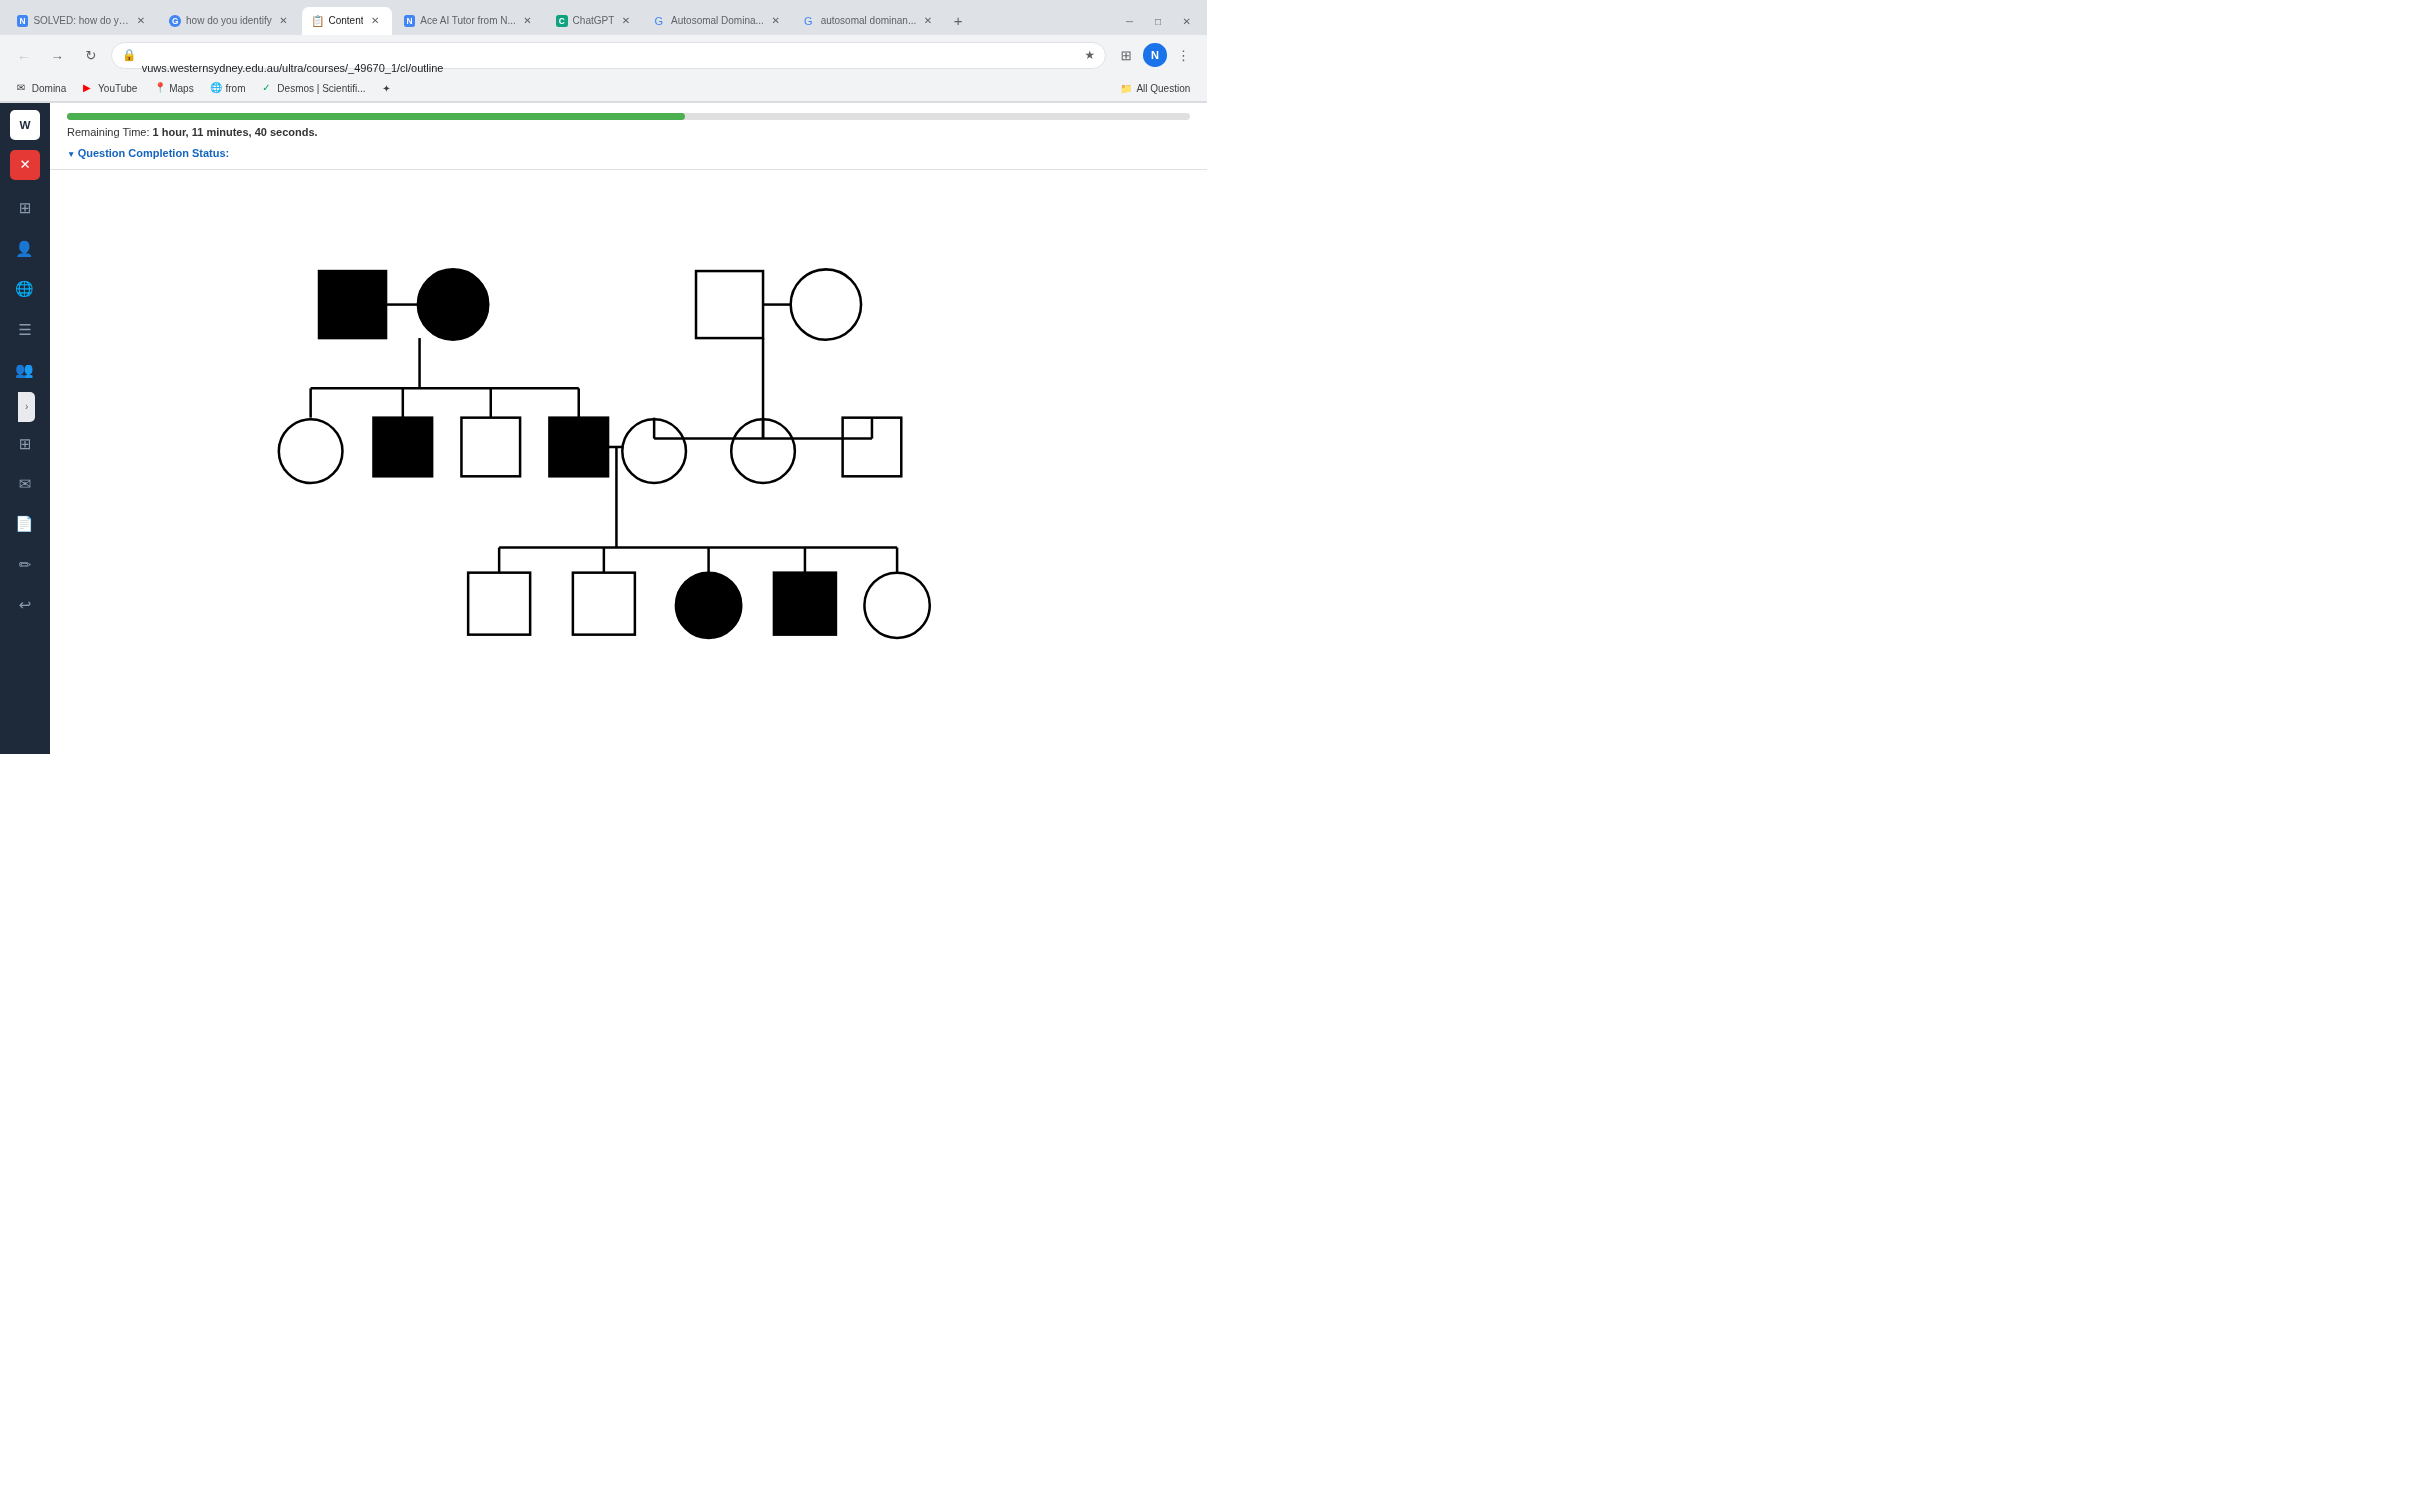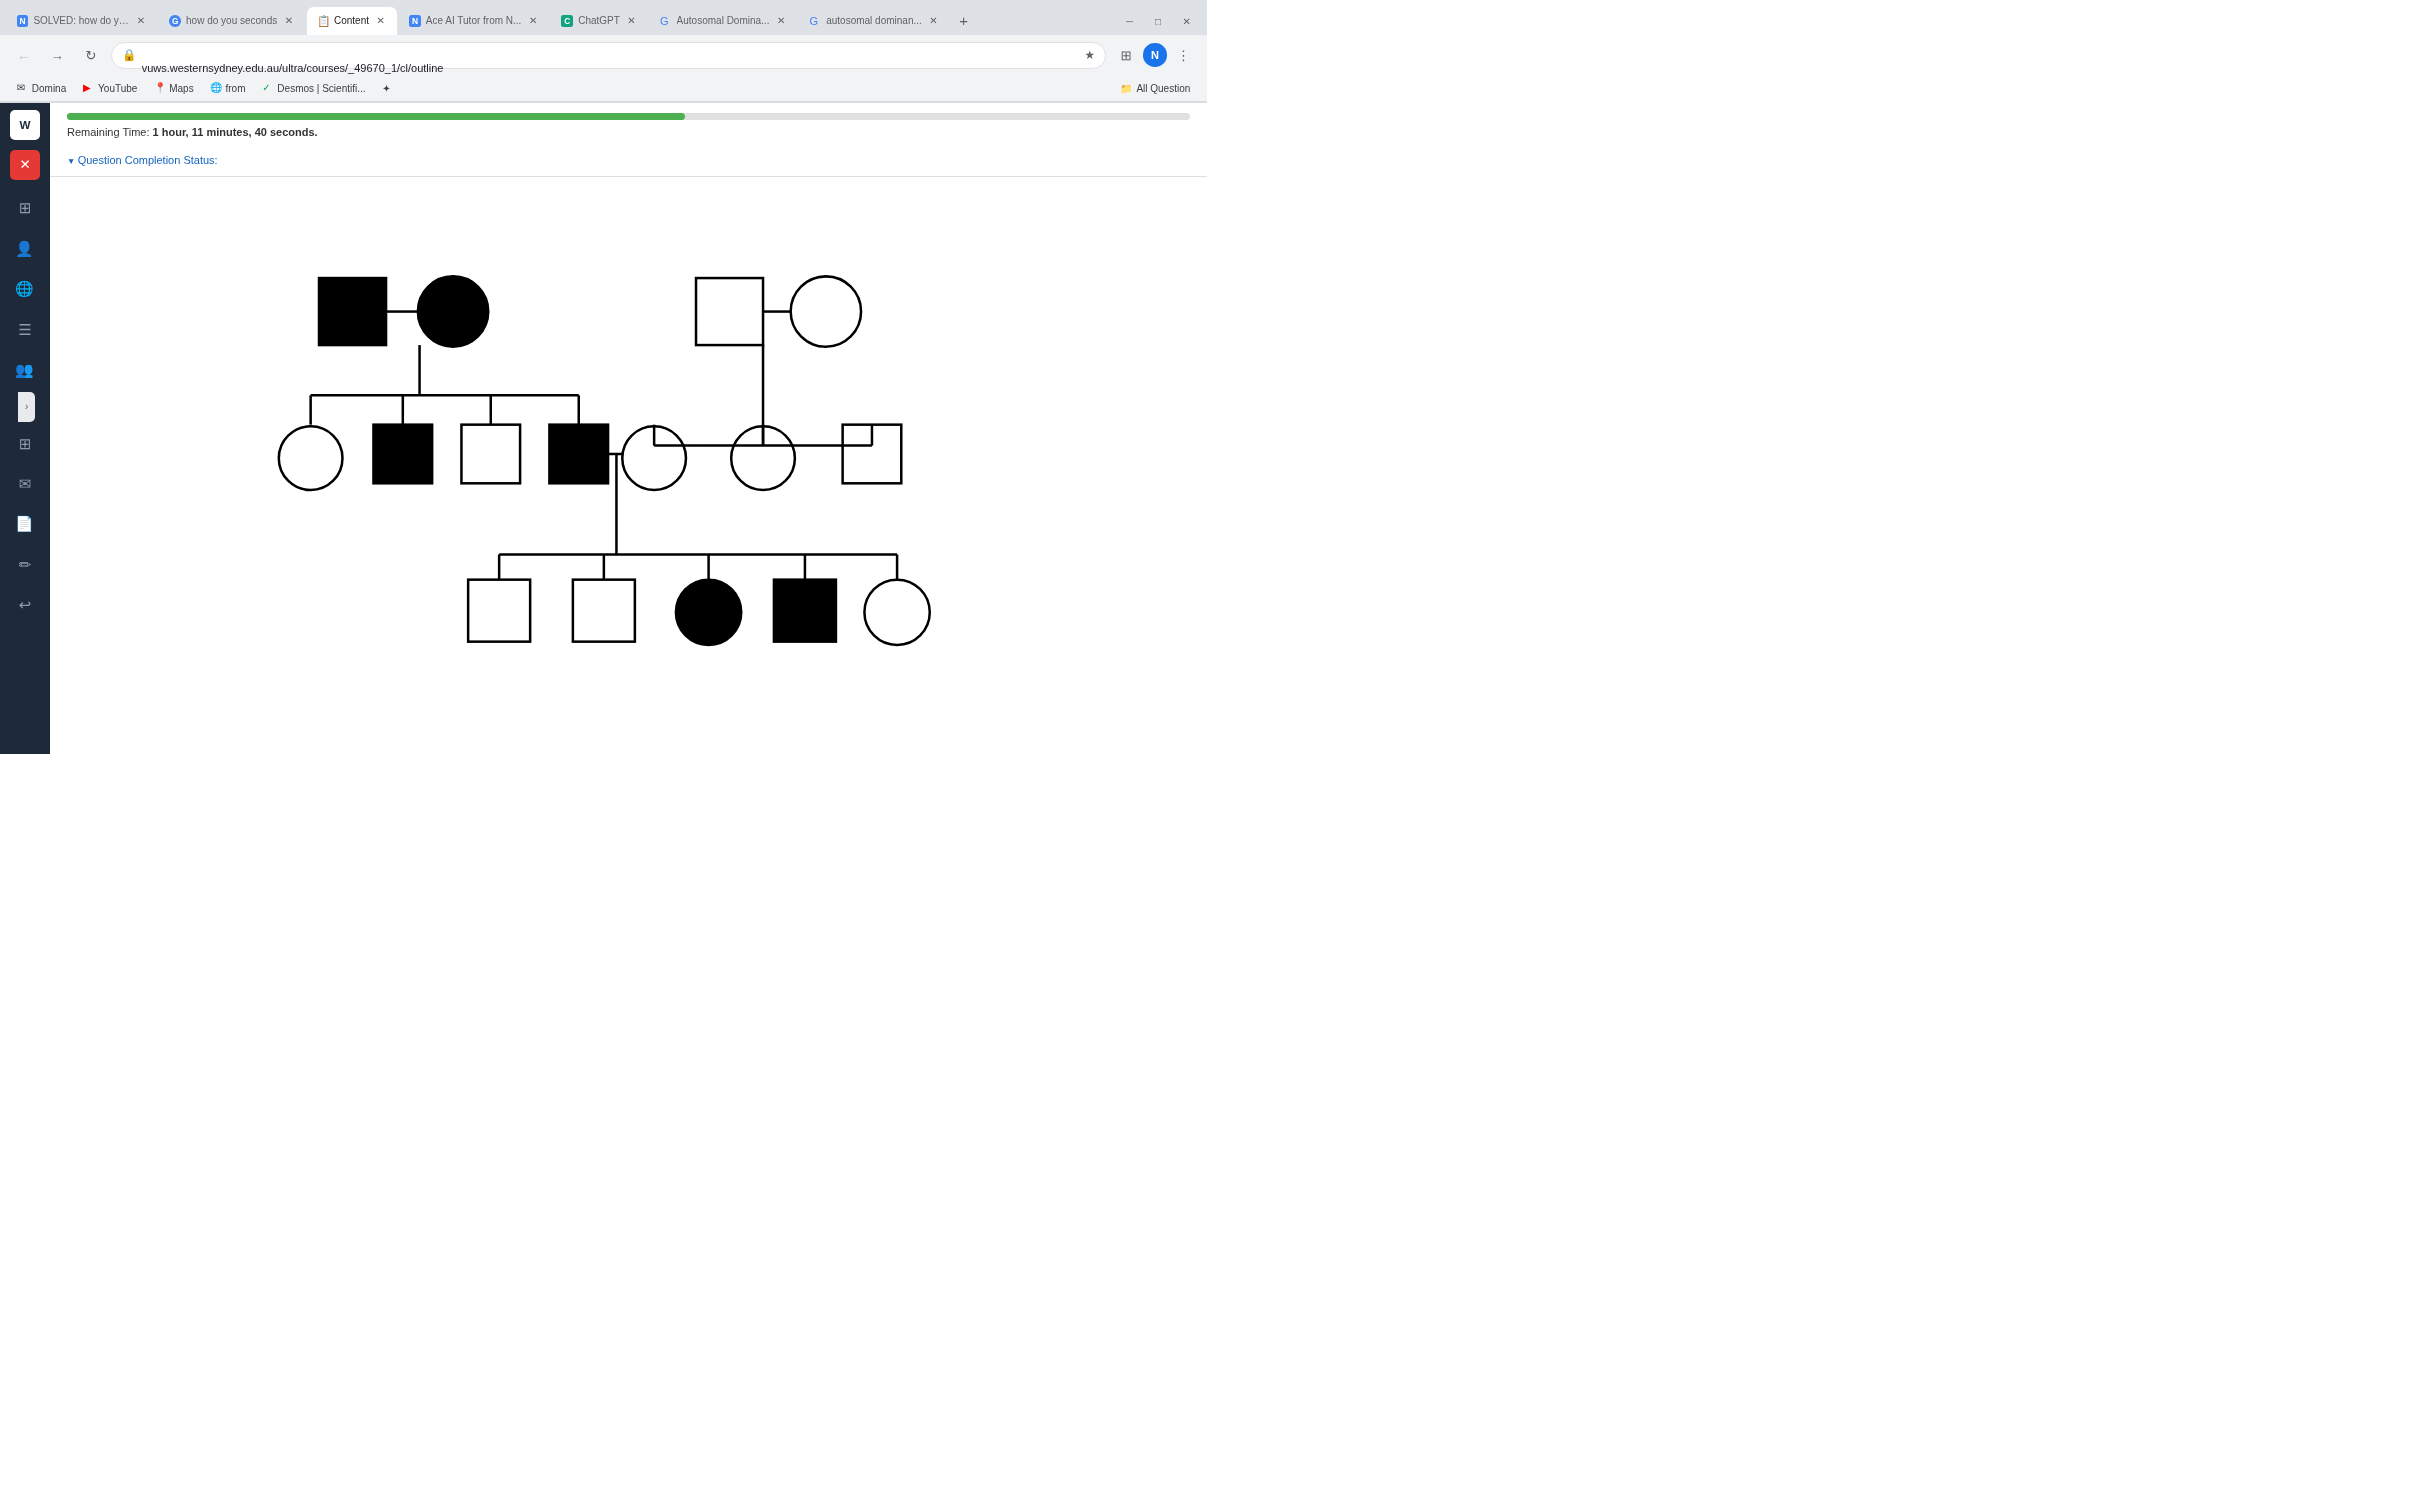--- a/index.html
+++ b/index.html
@@ -259,24 +259,25 @@
       background: #4caf50;
       border-radius: 3.4px;
       width: 55%;
     }
     .remaining-time {
       font-size: 11px;
       color: #333;
     }
     .remaining-time strong { font-weight: bold; margin-top: 36px; }
     .question-status {
-      margin-top: 16px;
+      margin-top: 9px;
       font-size: 11px;
       color: #1565c0;
       cursor: pointer;
+      font-weight: bold;
     }
     .question-status::before {
       content: '▼ ';
       font-size: 8.4px;
     }
 
     
     .pedigree-area {
       padding: 17px 34px;
       display: flex;
@@ -294,21 +295,21 @@
 <div class="browser-chrome">
 
   <div class="tab-bar">
     <div class="tab">
       <div class="tab-favicon" style="background:#4285f4;color:#fff;border-radius:2.5px;display:flex;align-items:center;justify-content:center;font-size:8.4px;font-weight:900;">N</div>
       <span class="tab-title">SOLVED: how do yo...</span>
       <div class="tab-close">✕</div>
     </div>
     <div class="tab">
       <div class="tab-favicon" style="background:#4285f4;color:#fff;border-radius:50%;display:flex;align-items:center;justify-content:center;font-size:8.4px;font-weight:900;">G</div>
-      <span class="tab-title">how do you seconds</span>
+      <span class="tab-title">how do you identify</span>
       <div class="tab-close">✕</div>
     </div>
     <div class="tab active">
       <div class="tab-favicon" style="color:#e53935;font-size:11px;">📋</div>
       <span class="tab-title">Content</span>
       <div class="tab-close">✕</div>
     </div>
     <div class="tab">
       <div class="tab-favicon" style="background:#4285f4;color:#fff;border-radius:2.5px;display:flex;align-items:center;justify-content:center;font-size:8.4px;font-weight:900;">N</div>
       <span class="tab-title">Ace AI Tutor from N...</span>

